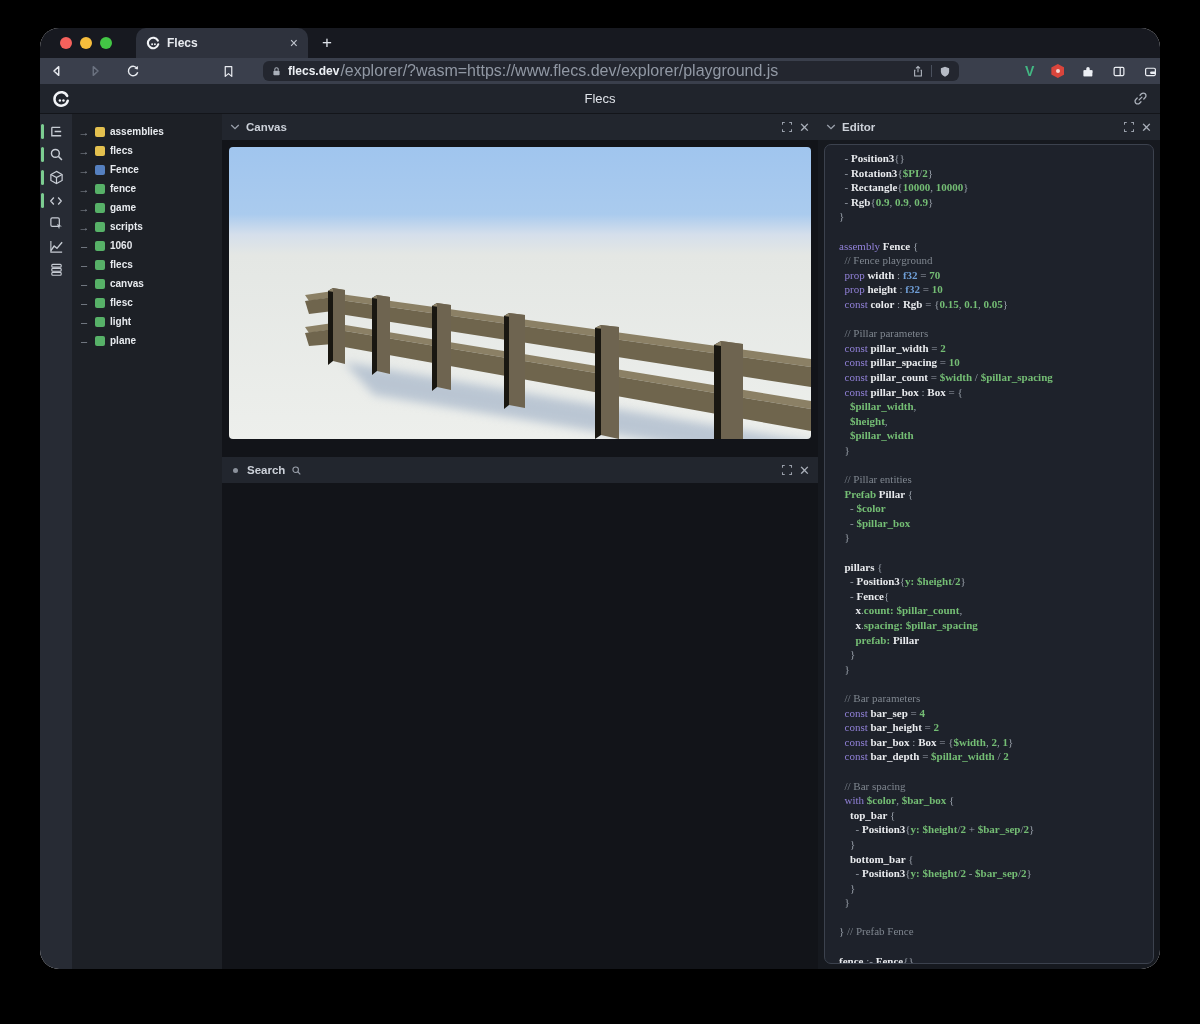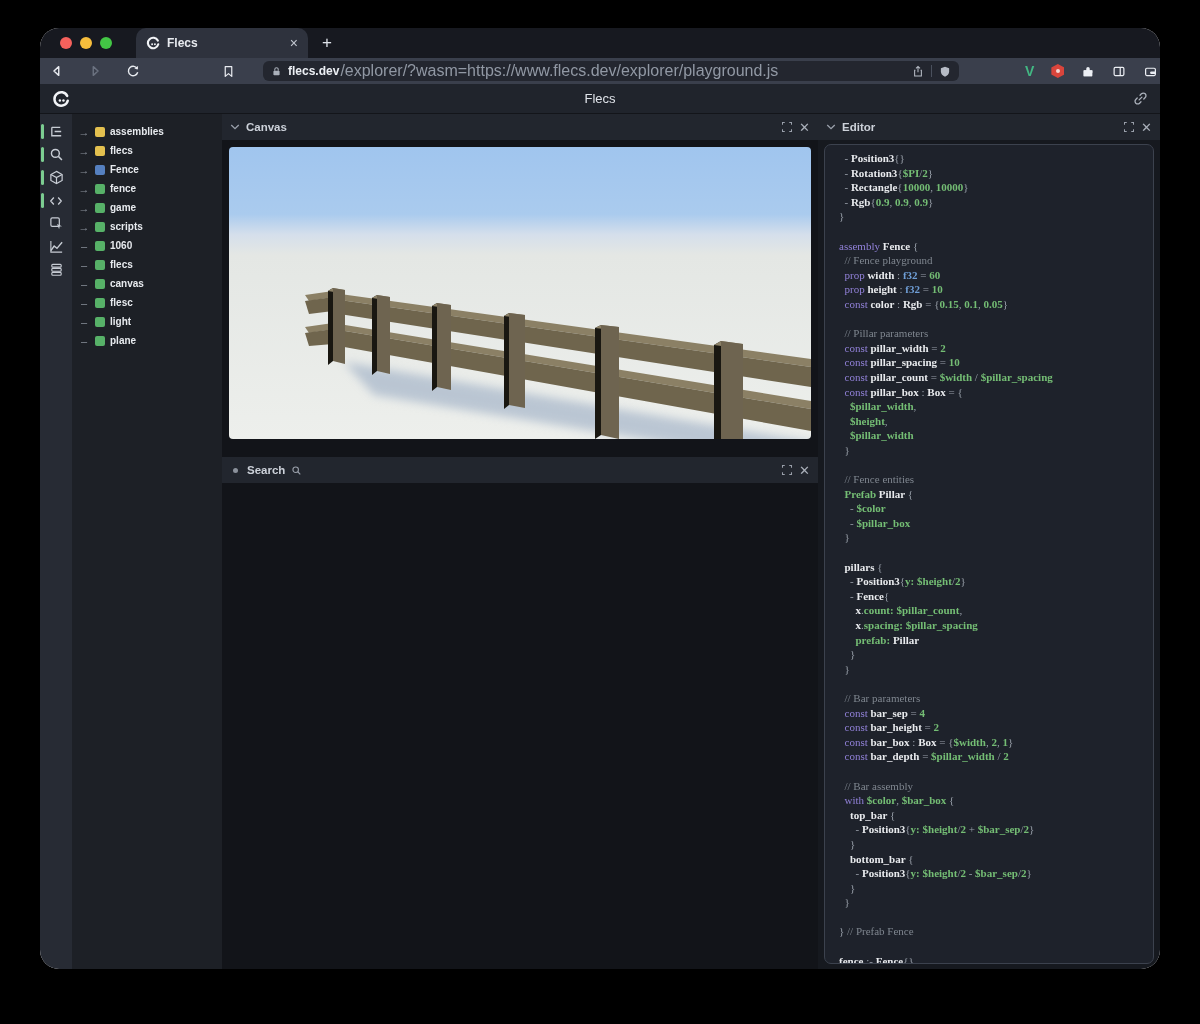--- a/index.html
+++ b/index.html
@@ -395,56 +395,56 @@
       <div class="codebox">
         <div>
             <div class="cline"><span class="tk-p">  - </span><span class="tk-w">Position3</span><span class="tk-p">{}</span></div>
             <div class="cline"><span class="tk-p">  - </span><span class="tk-w">Rotation3</span><span class="tk-p">{</span><span class="tk-g">$PI</span><span class="tk-p">/</span><span class="tk-g">2</span><span class="tk-p">}</span></div>
             <div class="cline"><span class="tk-p">  - </span><span class="tk-w">Rectangle</span><span class="tk-p">{</span><span class="tk-g">10000</span><span class="tk-p">, </span><span class="tk-g">10000</span><span class="tk-p">}</span></div>
             <div class="cline"><span class="tk-p">  - </span><span class="tk-w">Rgb</span><span class="tk-p">{</span><span class="tk-g">0.9</span><span class="tk-p">, </span><span class="tk-g">0.9</span><span class="tk-p">, </span><span class="tk-g">0.9</span><span class="tk-p">}</span></div>
             <div class="cline"><span class="tk-p">}</span></div>
             <div class="cline">&nbsp;</div>
             <div class="cline"><span class="tk-k">assembly</span><span class="tk-p"> </span><span class="tk-w">Fence</span><span class="tk-p"> {</span></div>
             <div class="cline"><span class="tk-c">  // Fence playground</span></div>
-            <div class="cline"><span class="tk-p">  </span><span class="tk-k">prop</span><span class="tk-p"> </span><span class="tk-w">width</span><span class="tk-p"> : </span><span class="tk-t">f32</span><span class="tk-p"> = </span><span class="tk-g">60</span></div>
+            <div class="cline"><span class="tk-p">  </span><span class="tk-k">prop</span><span class="tk-p"> </span><span class="tk-w">width</span><span class="tk-p"> : </span><span class="tk-t">f32</span><span class="tk-p"> = </span><span class="tk-g">70</span></div>
             <div class="cline"><span class="tk-p">  </span><span class="tk-k">prop</span><span class="tk-p"> </span><span class="tk-w">height</span><span class="tk-p"> : </span><span class="tk-t">f32</span><span class="tk-p"> = </span><span class="tk-g">10</span></div>
             <div class="cline"><span class="tk-p">  </span><span class="tk-k">const</span><span class="tk-p"> </span><span class="tk-w">color</span><span class="tk-p"> : </span><span class="tk-w">Rgb</span><span class="tk-p"> = {</span><span class="tk-g">0.15</span><span class="tk-p">, </span><span class="tk-g">0.1</span><span class="tk-p">, </span><span class="tk-g">0.05</span><span class="tk-p">}</span></div>
             <div class="cline">&nbsp;</div>
             <div class="cline"><span class="tk-c">  // Pillar parameters</span></div>
             <div class="cline"><span class="tk-p">  </span><span class="tk-k">const</span><span class="tk-p"> </span><span class="tk-w">pillar_width</span><span class="tk-p"> = </span><span class="tk-g">2</span></div>
             <div class="cline"><span class="tk-p">  </span><span class="tk-k">const</span><span class="tk-p"> </span><span class="tk-w">pillar_spacing</span><span class="tk-p"> = </span><span class="tk-g">10</span></div>
             <div class="cline"><span class="tk-p">  </span><span class="tk-k">const</span><span class="tk-p"> </span><span class="tk-w">pillar_count</span><span class="tk-p"> = </span><span class="tk-g">$width</span><span class="tk-p"> / </span><span class="tk-g">$pillar_spacing</span></div>
             <div class="cline"><span class="tk-p">  </span><span class="tk-k">const</span><span class="tk-p"> </span><span class="tk-w">pillar_box</span><span class="tk-p"> : </span><span class="tk-w">Box</span><span class="tk-p"> = {</span></div>
             <div class="cline"><span class="tk-p">    </span><span class="tk-g">$pillar_width</span><span class="tk-p">,</span></div>
             <div class="cline"><span class="tk-p">    </span><span class="tk-g">$height</span><span class="tk-p">,</span></div>
             <div class="cline"><span class="tk-p">    </span><span class="tk-g">$pillar_width</span></div>
             <div class="cline"><span class="tk-p">  }</span></div>
             <div class="cline">&nbsp;</div>
-            <div class="cline"><span class="tk-c">  // Fence entities</span></div>
+            <div class="cline"><span class="tk-c">  // Pillar entities</span></div>
             <div class="cline"><span class="tk-p">  </span><span class="tk-g">Prefab</span><span class="tk-p"> </span><span class="tk-w">Pillar</span><span class="tk-p"> {</span></div>
             <div class="cline"><span class="tk-p">    - </span><span class="tk-g">$color</span></div>
             <div class="cline"><span class="tk-p">    - </span><span class="tk-g">$pillar_box</span></div>
             <div class="cline"><span class="tk-p">  }</span></div>
             <div class="cline">&nbsp;</div>
             <div class="cline"><span class="tk-p">  </span><span class="tk-w">pillars</span><span class="tk-p"> {</span></div>
             <div class="cline"><span class="tk-p">    - </span><span class="tk-w">Position3</span><span class="tk-p">{</span><span class="tk-g">y:</span><span class="tk-p"> </span><span class="tk-g">$height</span><span class="tk-p">/</span><span class="tk-g">2</span><span class="tk-p">}</span></div>
             <div class="cline"><span class="tk-p">    - </span><span class="tk-w">Fence</span><span class="tk-p">{</span></div>
             <div class="cline"><span class="tk-p">      </span><span class="tk-w">x</span><span class="tk-p">.</span><span class="tk-g">count:</span><span class="tk-p"> </span><span class="tk-g">$pillar_count</span><span class="tk-p">,</span></div>
             <div class="cline"><span class="tk-p">      </span><span class="tk-w">x</span><span class="tk-p">.</span><span class="tk-g">spacing:</span><span class="tk-p"> </span><span class="tk-g">$pillar_spacing</span></div>
             <div class="cline"><span class="tk-p">      </span><span class="tk-g">prefab:</span><span class="tk-p"> </span><span class="tk-w">Pillar</span></div>
             <div class="cline"><span class="tk-p">    }</span></div>
             <div class="cline"><span class="tk-p">  }</span></div>
             <div class="cline">&nbsp;</div>
             <div class="cline"><span class="tk-c">  // Bar parameters</span></div>
             <div class="cline"><span class="tk-p">  </span><span class="tk-k">const</span><span class="tk-p"> </span><span class="tk-w">bar_sep</span><span class="tk-p"> = </span><span class="tk-g">4</span></div>
             <div class="cline"><span class="tk-p">  </span><span class="tk-k">const</span><span class="tk-p"> </span><span class="tk-w">bar_height</span><span class="tk-p"> = </span><span class="tk-g">2</span></div>
             <div class="cline"><span class="tk-p">  </span><span class="tk-k">const</span><span class="tk-p"> </span><span class="tk-w">bar_box</span><span class="tk-p"> : </span><span class="tk-w">Box</span><span class="tk-p"> = {</span><span class="tk-g">$width</span><span class="tk-p">, </span><span class="tk-g">2</span><span class="tk-p">, </span><span class="tk-g">1</span><span class="tk-p">}</span></div>
             <div class="cline"><span class="tk-p">  </span><span class="tk-k">const</span><span class="tk-p"> </span><span class="tk-w">bar_depth</span><span class="tk-p"> = </span><span class="tk-g">$pillar_width</span><span class="tk-p"> / </span><span class="tk-g">2</span></div>
             <div class="cline">&nbsp;</div>
-            <div class="cline"><span class="tk-c">  // Bar assembly</span></div>
+            <div class="cline"><span class="tk-c">  // Bar spacing</span></div>
             <div class="cline"><span class="tk-p">  </span><span class="tk-k">with</span><span class="tk-p"> </span><span class="tk-g">$color</span><span class="tk-p">, </span><span class="tk-g">$bar_box</span><span class="tk-p"> {</span></div>
             <div class="cline"><span class="tk-p">    </span><span class="tk-w">top_bar</span><span class="tk-p"> {</span></div>
             <div class="cline"><span class="tk-p">      - </span><span class="tk-w">Position3</span><span class="tk-p">{</span><span class="tk-g">y:</span><span class="tk-p"> </span><span class="tk-g">$height</span><span class="tk-p">/</span><span class="tk-g">2</span><span class="tk-p"> + </span><span class="tk-g">$bar_sep</span><span class="tk-p">/</span><span class="tk-g">2</span><span class="tk-p">}</span></div>
             <div class="cline"><span class="tk-p">    }</span></div>
             <div class="cline"><span class="tk-p">    </span><span class="tk-w">bottom_bar</span><span class="tk-p"> {</span></div>
             <div class="cline"><span class="tk-p">      - </span><span class="tk-w">Position3</span><span class="tk-p">{</span><span class="tk-g">y:</span><span class="tk-p"> </span><span class="tk-g">$height</span><span class="tk-p">/</span><span class="tk-g">2</span><span class="tk-p"> - </span><span class="tk-g">$bar_sep</span><span class="tk-p">/</span><span class="tk-g">2</span><span class="tk-p">}</span></div>
             <div class="cline"><span class="tk-p">    }</span></div>
             <div class="cline"><span class="tk-p">  }</span></div>
             <div class="cline">&nbsp;</div>
             <div class="cline"><span class="tk-p">} </span><span class="tk-c">// Prefab Fence</span></div>

